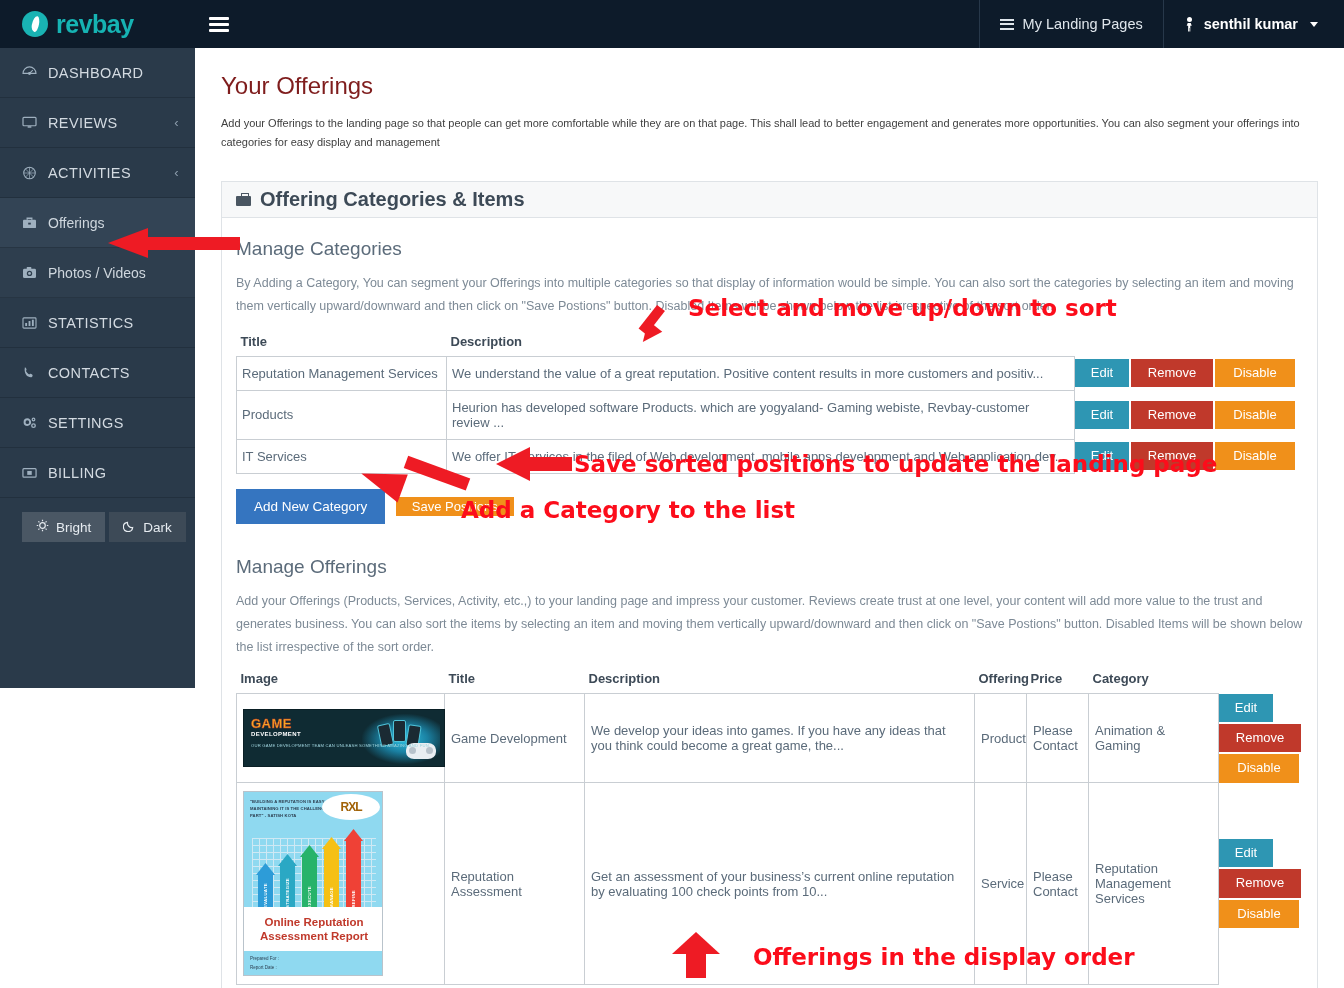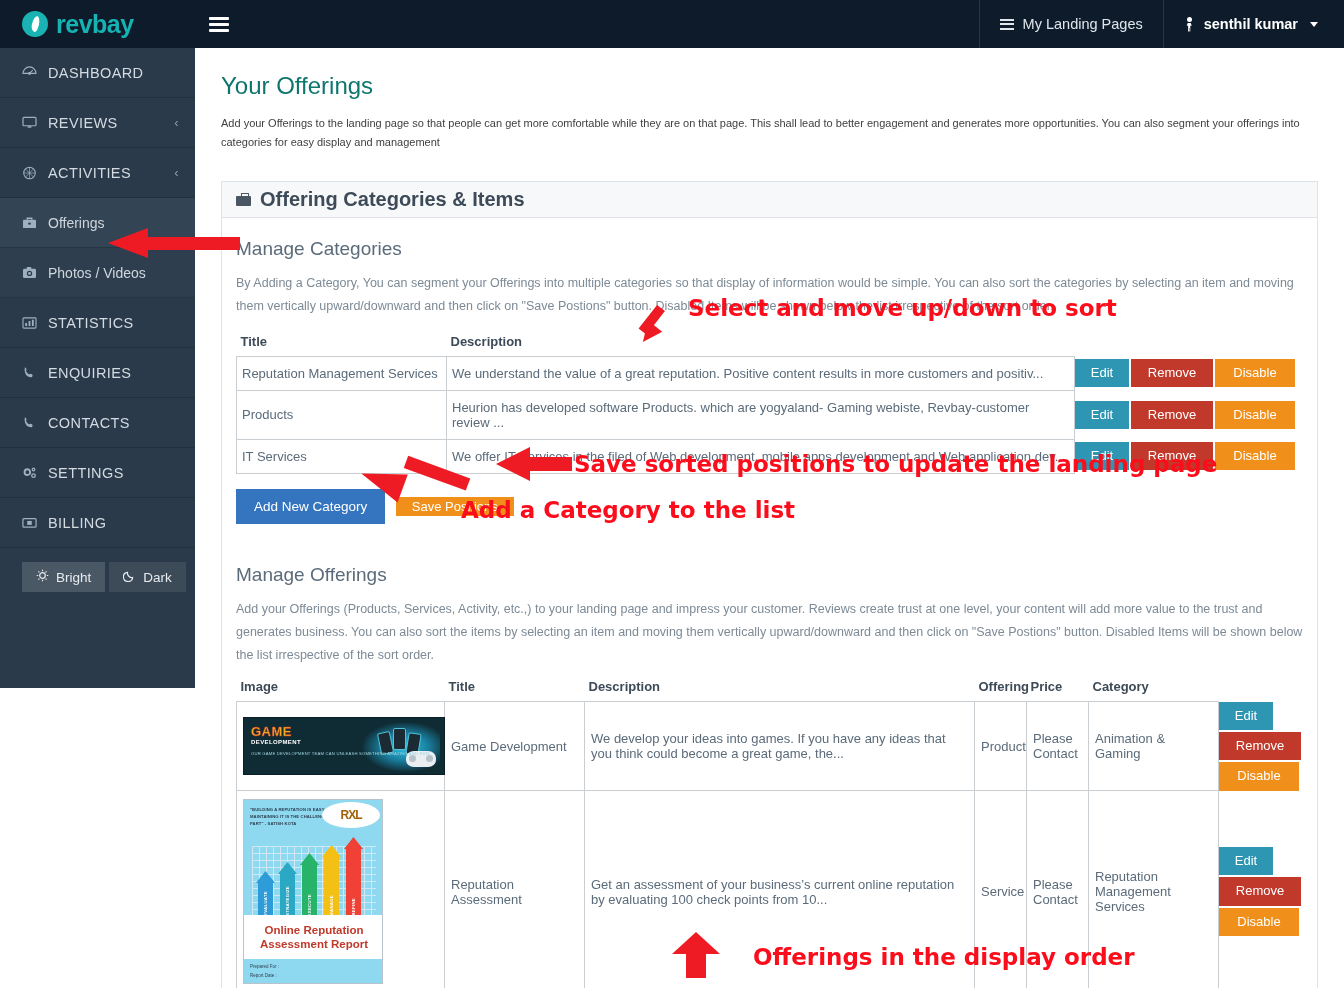--- a/index.html
+++ b/index.html
@@ -96,21 +96,21 @@
     padding:7px 14px; display:flex; align-items:center; gap:7px; cursor:pointer;
   }
   .theme-btn.dark{ background:#3d4a57; }
 
   
   .content{
     position:absolute; left:195px; top:48px; width:1149px; height:940px;
     background:#ffffff; overflow:hidden;
   }
   .page-title{
-    font-size:24px; color:#0f766e; font-weight:400;
+    font-size:24px; color:#7f1d1d; font-weight:400;
     margin:24px 0 0 26px;
   }
   .page-desc{
     font-size:11px; color:#404040; line-height:1.75;
     margin:14px 26px 0 26px; max-width:1090px;
   }
 
   .card{
     margin:28px 26px 0 26px; border:1px solid #dfe3e7; background:#fff;
   }
@@ -367,28 +367,20 @@
       <svg width="15" height="13" viewBox="0 0 16 14">
           <rect x="1" y="2" width="14" height="11" rx="1" fill="none" stroke="#9fb0bf" stroke-width="1.2"></rect>
           <rect x="3.4" y="7.5" width="2" height="3.3" fill="#9fb0bf"></rect>
           <rect x="7" y="5.4" width="2" height="5.4" fill="#9fb0bf"></rect>
           <rect x="10.6" y="4" width="2" height="6.8" fill="#9fb0bf"></rect>
         </svg>
     </span>
     <span>STATISTICS</span>
   </div>
 
-  <div class="side-item cap">
-    <span class="side-icon">
-      <svg width="14" height="14" viewBox="0 0 16 16">
-          <path d="M3 1.6c1.2 0 1.5.3 2 1.7.4 1.2.2 1.5-.6 2.1.6 1.6 2.1 3.3 3.9 4.2.6-.8.9-1 2.1-.6 1.4.5 1.7.8 1.7 2 0 1-.8 1.8-2 1.8C5.7 12.8 3 9 3 4c0-1.2.6-2.4 0-2.4z" fill="#9fb0bf"></path>
-        </svg>
-    </span>
-    <span>ENQUIRIES</span>
-  </div>
 
   <div class="side-item cap">
     <span class="side-icon">
       <svg width="14" height="14" viewBox="0 0 16 16">
           <path d="M3 1.6c1.2 0 1.5.3 2 1.7.4 1.2.2 1.5-.6 2.1.6 1.6 2.1 3.3 3.9 4.2.6-.8.9-1 2.1-.6 1.4.5 1.7.8 1.7 2 0 1-.8 1.8-2 1.8C5.7 12.8 3 9 3 4c0-1.2.6-2.4 0-2.4z" fill="#9fb0bf"></path>
         </svg>
     </span>
     <span>CONTACTS</span>
   </div>
 
@@ -495,21 +487,21 @@
               </td>
           </tr>
         </tbody>
       </table>
 
       <div class="btn-row">
         <span class="btn-add">Add New Category</span>
         <span class="btn-save">Save Positions</span>
       </div>
 
-      <h3 class="sec" style="margin-top:40px">Manage Offerings</h3>
+      <h3 class="sec" style="margin-top:32px">Manage Offerings</h3>
       <p class="sec-desc">Add your Offerings (Products, Services, Activity, etc.,) to your landing page and impress your customer. Reviews create trust at one level, your content will add more value to the trust and generates business. You can also sort the items by selecting an item and moving them vertically upward/downward and then click on "Save Postions" button. Disabled Items will be shown below the list irrespective of the sort order.</p>
 
       <table class="off">
         <thead>
             <tr>
           <th style="width:208px">Image</th>
           <th style="width:140px">Title</th>
           <th style="width:390px">Description</th>
           <th style="width:52px">Offering</th>
           <th style="width:62px">Price</th>

